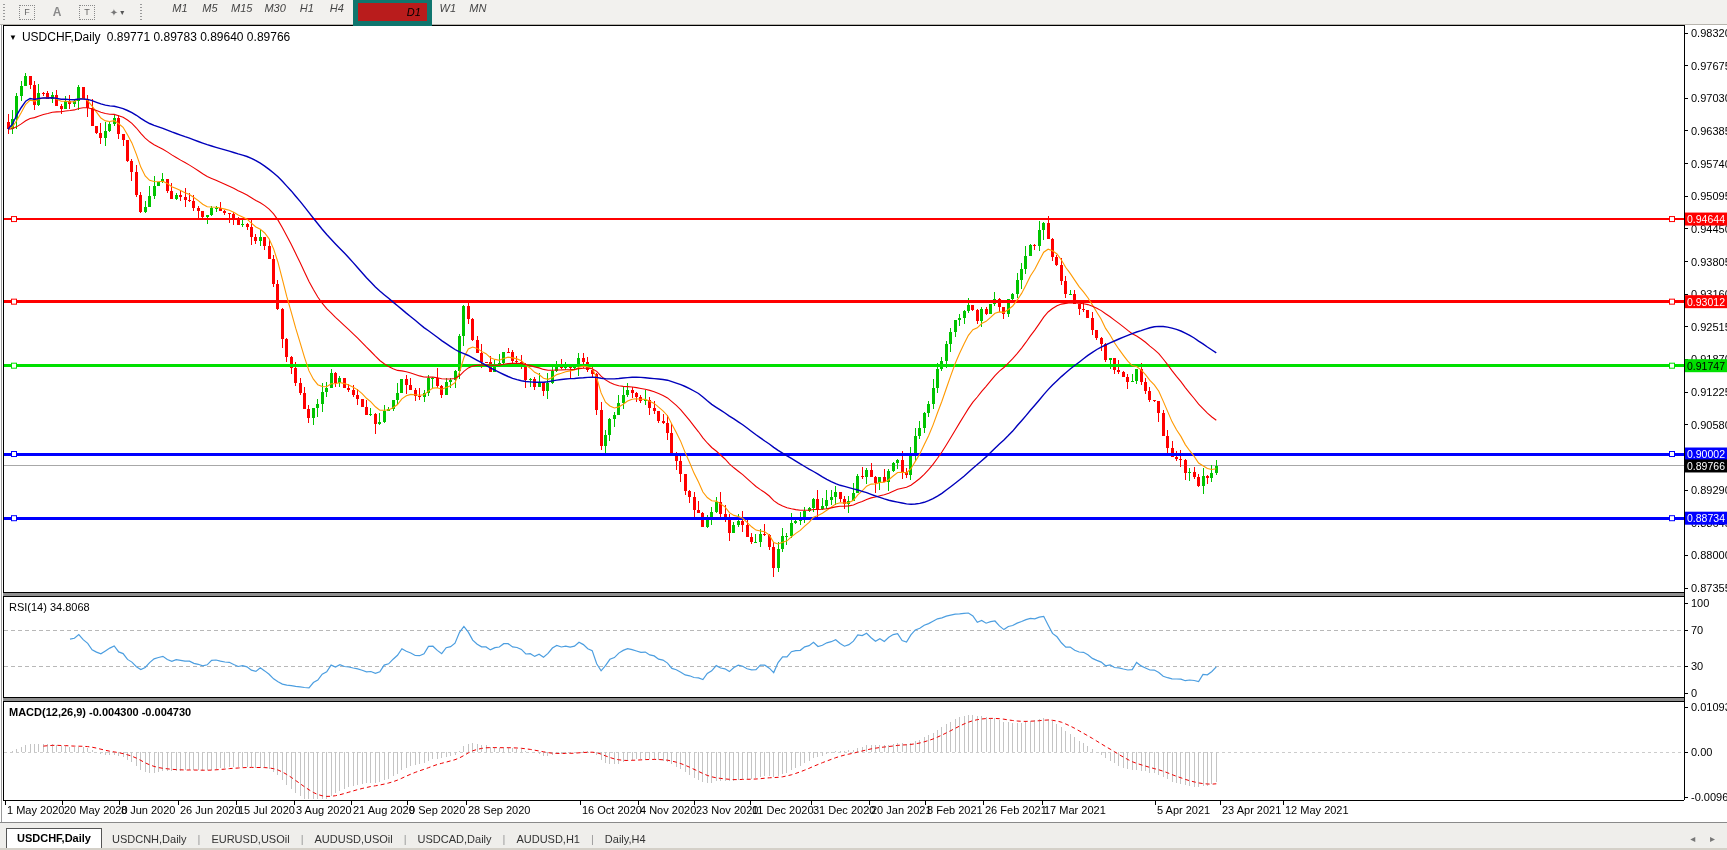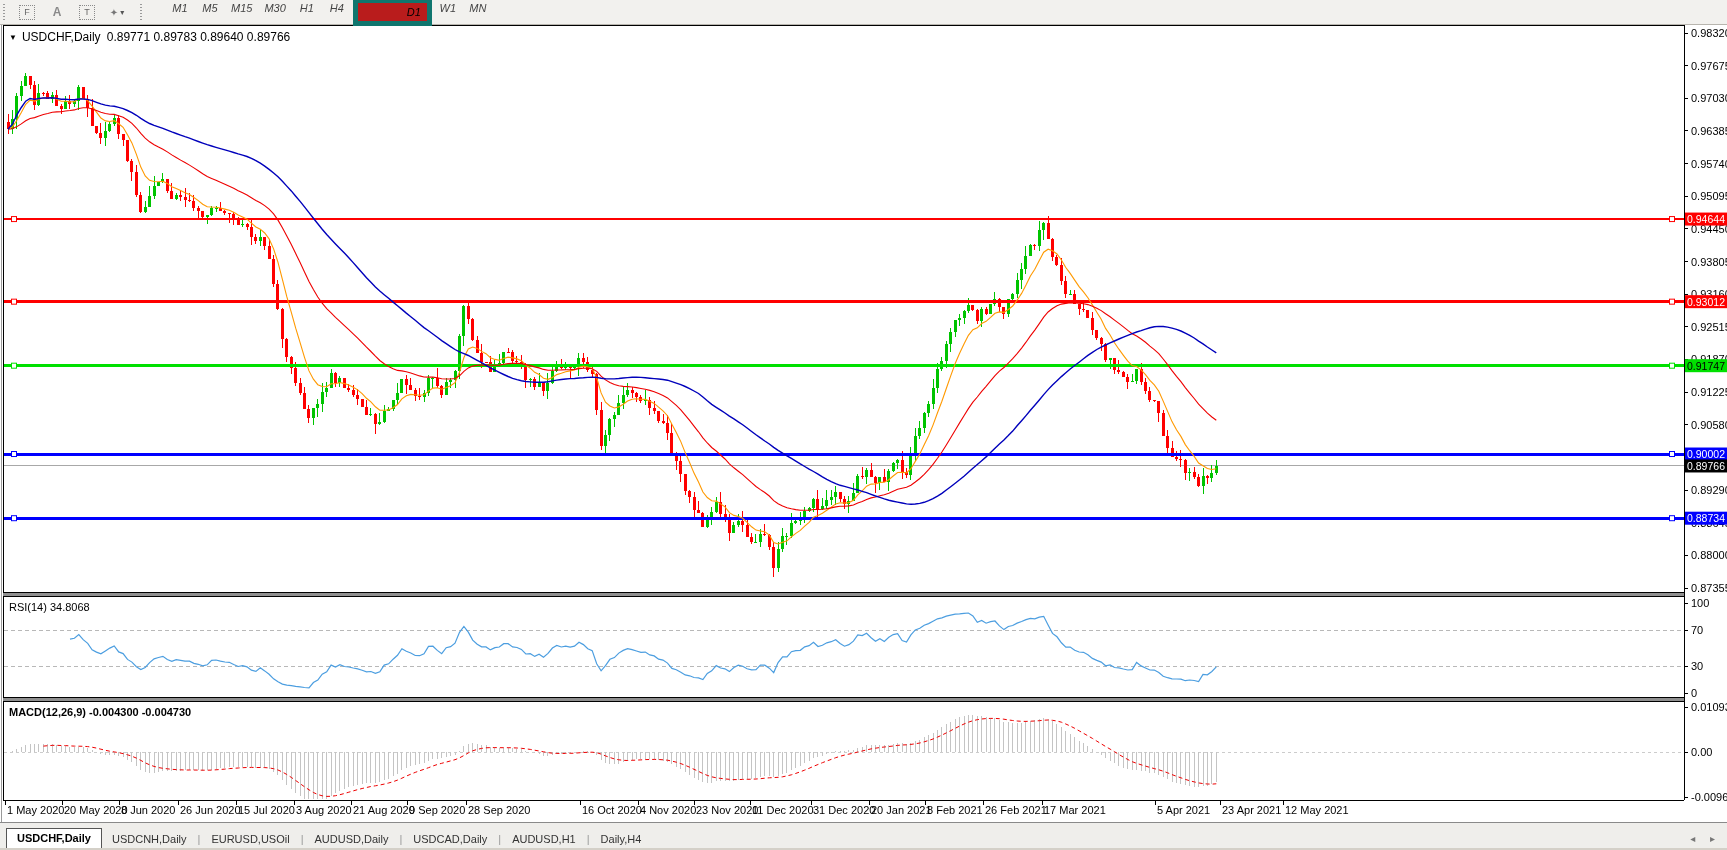--- a/index.html
+++ b/index.html
@@ -1040,21 +1040,21 @@
   <div class="overlay panel-label" style="left:9px;top:601px;">RSI(14) 34.8068</div>
   <div class="overlay panel-label" style="left:9px;top:706px;font-weight:bold;">MACD(12,26,9) -0.004300 -0.004730</div>
 
   <div class="tabbar">
     <span id="tabs-holder" style="display:flex;align-items:flex-end;">
         <span class="tab active">USDCHF,Daily</span>
         <span class="tab">USDCNH,Daily</span>
         <span class="tabsep">|</span>
         <span class="tab">EURUSD,USOil</span>
         <span class="tabsep">|</span>
-        <span class="tab">AUDUSD,Daily</span>
+        <span class="tab">AUDUSD,USOil</span>
         <span class="tabsep">|</span>
         <span class="tab">USDCAD,Daily</span>
         <span class="tabsep">|</span>
         <span class="tab">AUDUSD,H1</span>
         <span class="tabsep">|</span>
         <span class="tab">Daily,H4</span>
       </span>
     <span class="tabscroll">
       <span>◂</span>
       <span>▸</span>

